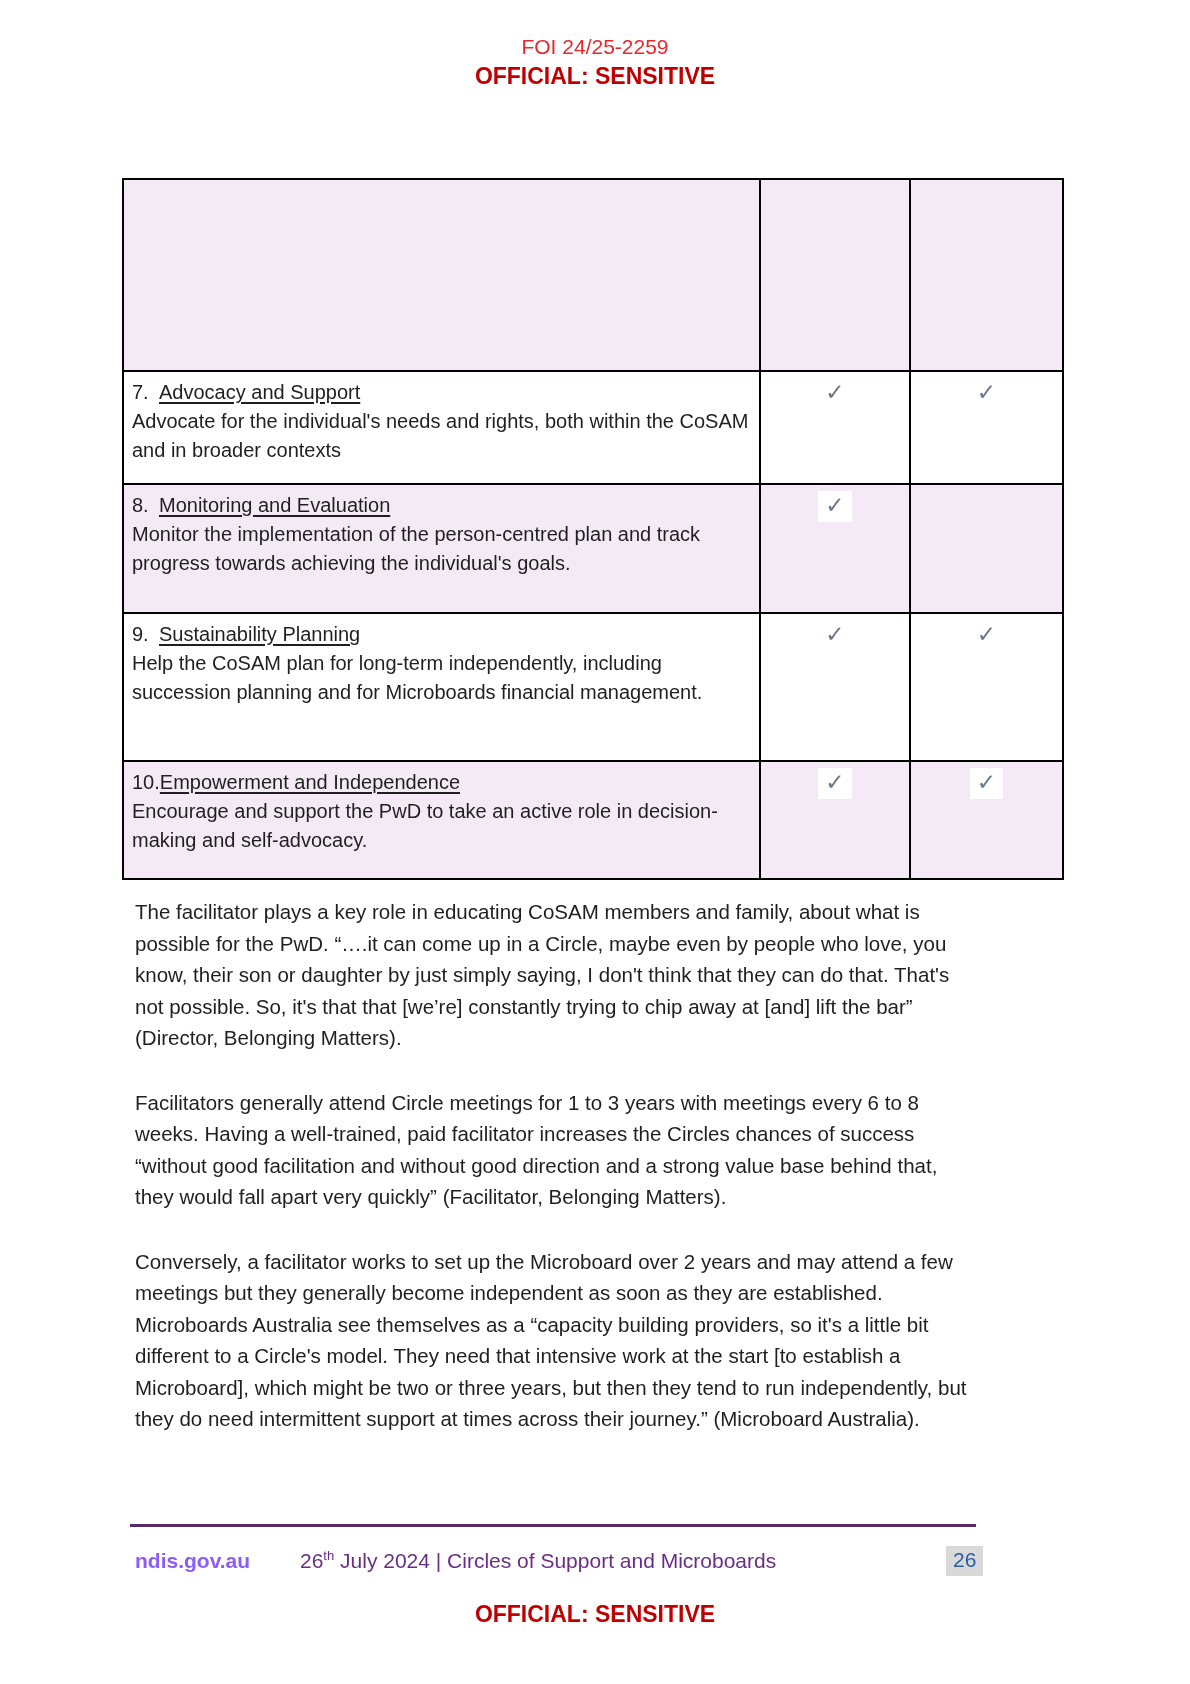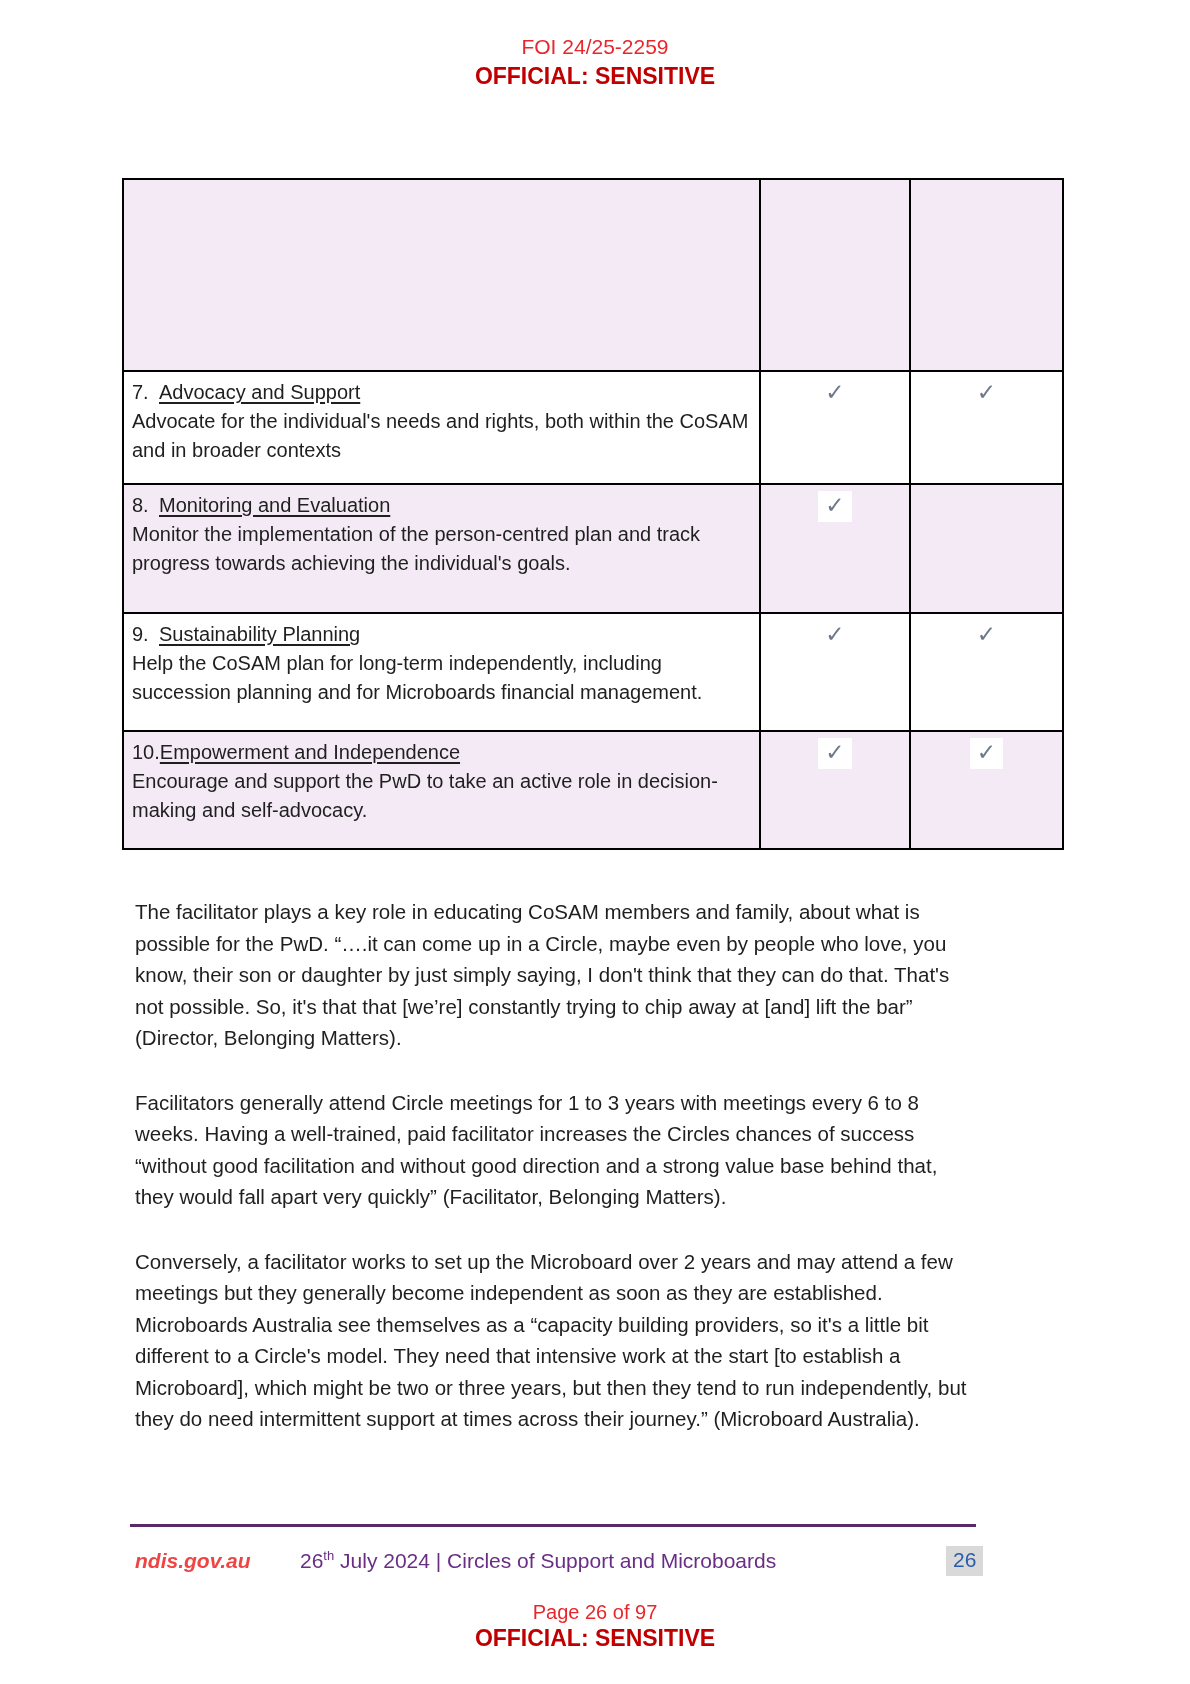--- a/index.html
+++ b/index.html
@@ -37,21 +37,21 @@
     font-size:23px;color:#6d7889;
     background:#ffffff;
     padding:0 7px 2px 7px;
   }
   .check:empty{display:none;}
   
   .body-text{position:absolute;left:135px;top:896px;width:842px;}
   .body-text p{margin:0 0 33px 0;font-size:20.5px;line-height:31.5px;}
   
   .footer-rule{position:absolute;left:130px;top:1524px;width:846px;height:3px;background:#5a2a68;}
-  .footer-site{position:absolute;left:135px;top:1549px;font-size:21px;font-weight:bold;color:#ef4444;font-style:italic;}
+  .footer-site{position:absolute;left:135px;top:1549px;font-size:21px;font-weight:bold;color:#8b5cf6;}
   .footer-date{position:absolute;left:300px;top:1549px;font-size:21px;color:#6a2d86;}
   .footer-date sup{font-size:13px;line-height:0;}
   .page-badge{
     position:absolute;left:946px;top:1546px;
     background:#d9d9d9;color:#2a5caa;
     font-size:21px;padding:2px 7px 4px 7px;
   }
   .bottom-block{position:absolute;left:0;right:0;top:1600px;text-align:center;line-height:1.2;}
   .page-line{font-size:20px;color:#e8272d;}
   .bottom-classification{font-size:23px;font-weight:bold;color:#c00000;margin-top:1px;}
@@ -82,21 +82,21 @@
       <td class="col-chk2"><span class="check">✓</span></td>
     </tr>
     <tr class="shaded" style="height:129px;">
       <td class="col-task">
         <div class="row-title"><span class="num">8.</span><span class="title-text">Monitoring and Evaluation</span></div>
         <div class="desc">Monitor the implementation of the person-centred plan and track progress towards achieving the individual's goals.</div>
       </td>
       <td class="col-chk"><span class="check">✓</span></td>
       <td class="col-chk2"></td>
     </tr>
-    <tr style="height:118px;margin-left:9px;">
+    <tr style="height:148px;margin-left:9px;">
       <td class="col-task">
         <div class="row-title"><span class="num">9.</span><span class="title-text">Sustainability Planning</span></div>
         <div class="desc">Help the CoSAM plan for long-term independently, including succession planning and for Microboards financial management.</div>
       </td>
       <td class="col-chk"><span class="check">✓</span></td>
       <td class="col-chk2"><span class="check">✓</span></td>
     </tr>
     <tr class="shaded" style="height:118px;padding-left:16px;">
       <td class="col-task">
         <div class="row-title"><span class="num">10.</span><span class="title-text">Empowerment and Independence</span></div>
@@ -116,17 +116,16 @@
 
   <div class="footer-rule"></div>
 
   <div class="footer-site">ndis.gov.au</div>
 
   <div class="footer-date"><span>26</span><sup>th</sup><span> July 2024 | Circles of Support and Microboards</span></div>
 
   <div class="page-badge">26</div>
 
   <div class="bottom-block">
-    <div class="page-line">Page 26 of 97</div>
     <div class="bottom-classification">OFFICIAL: SENSITIVE</div>
   </div>
 
 </div>
 
 </body></html>

